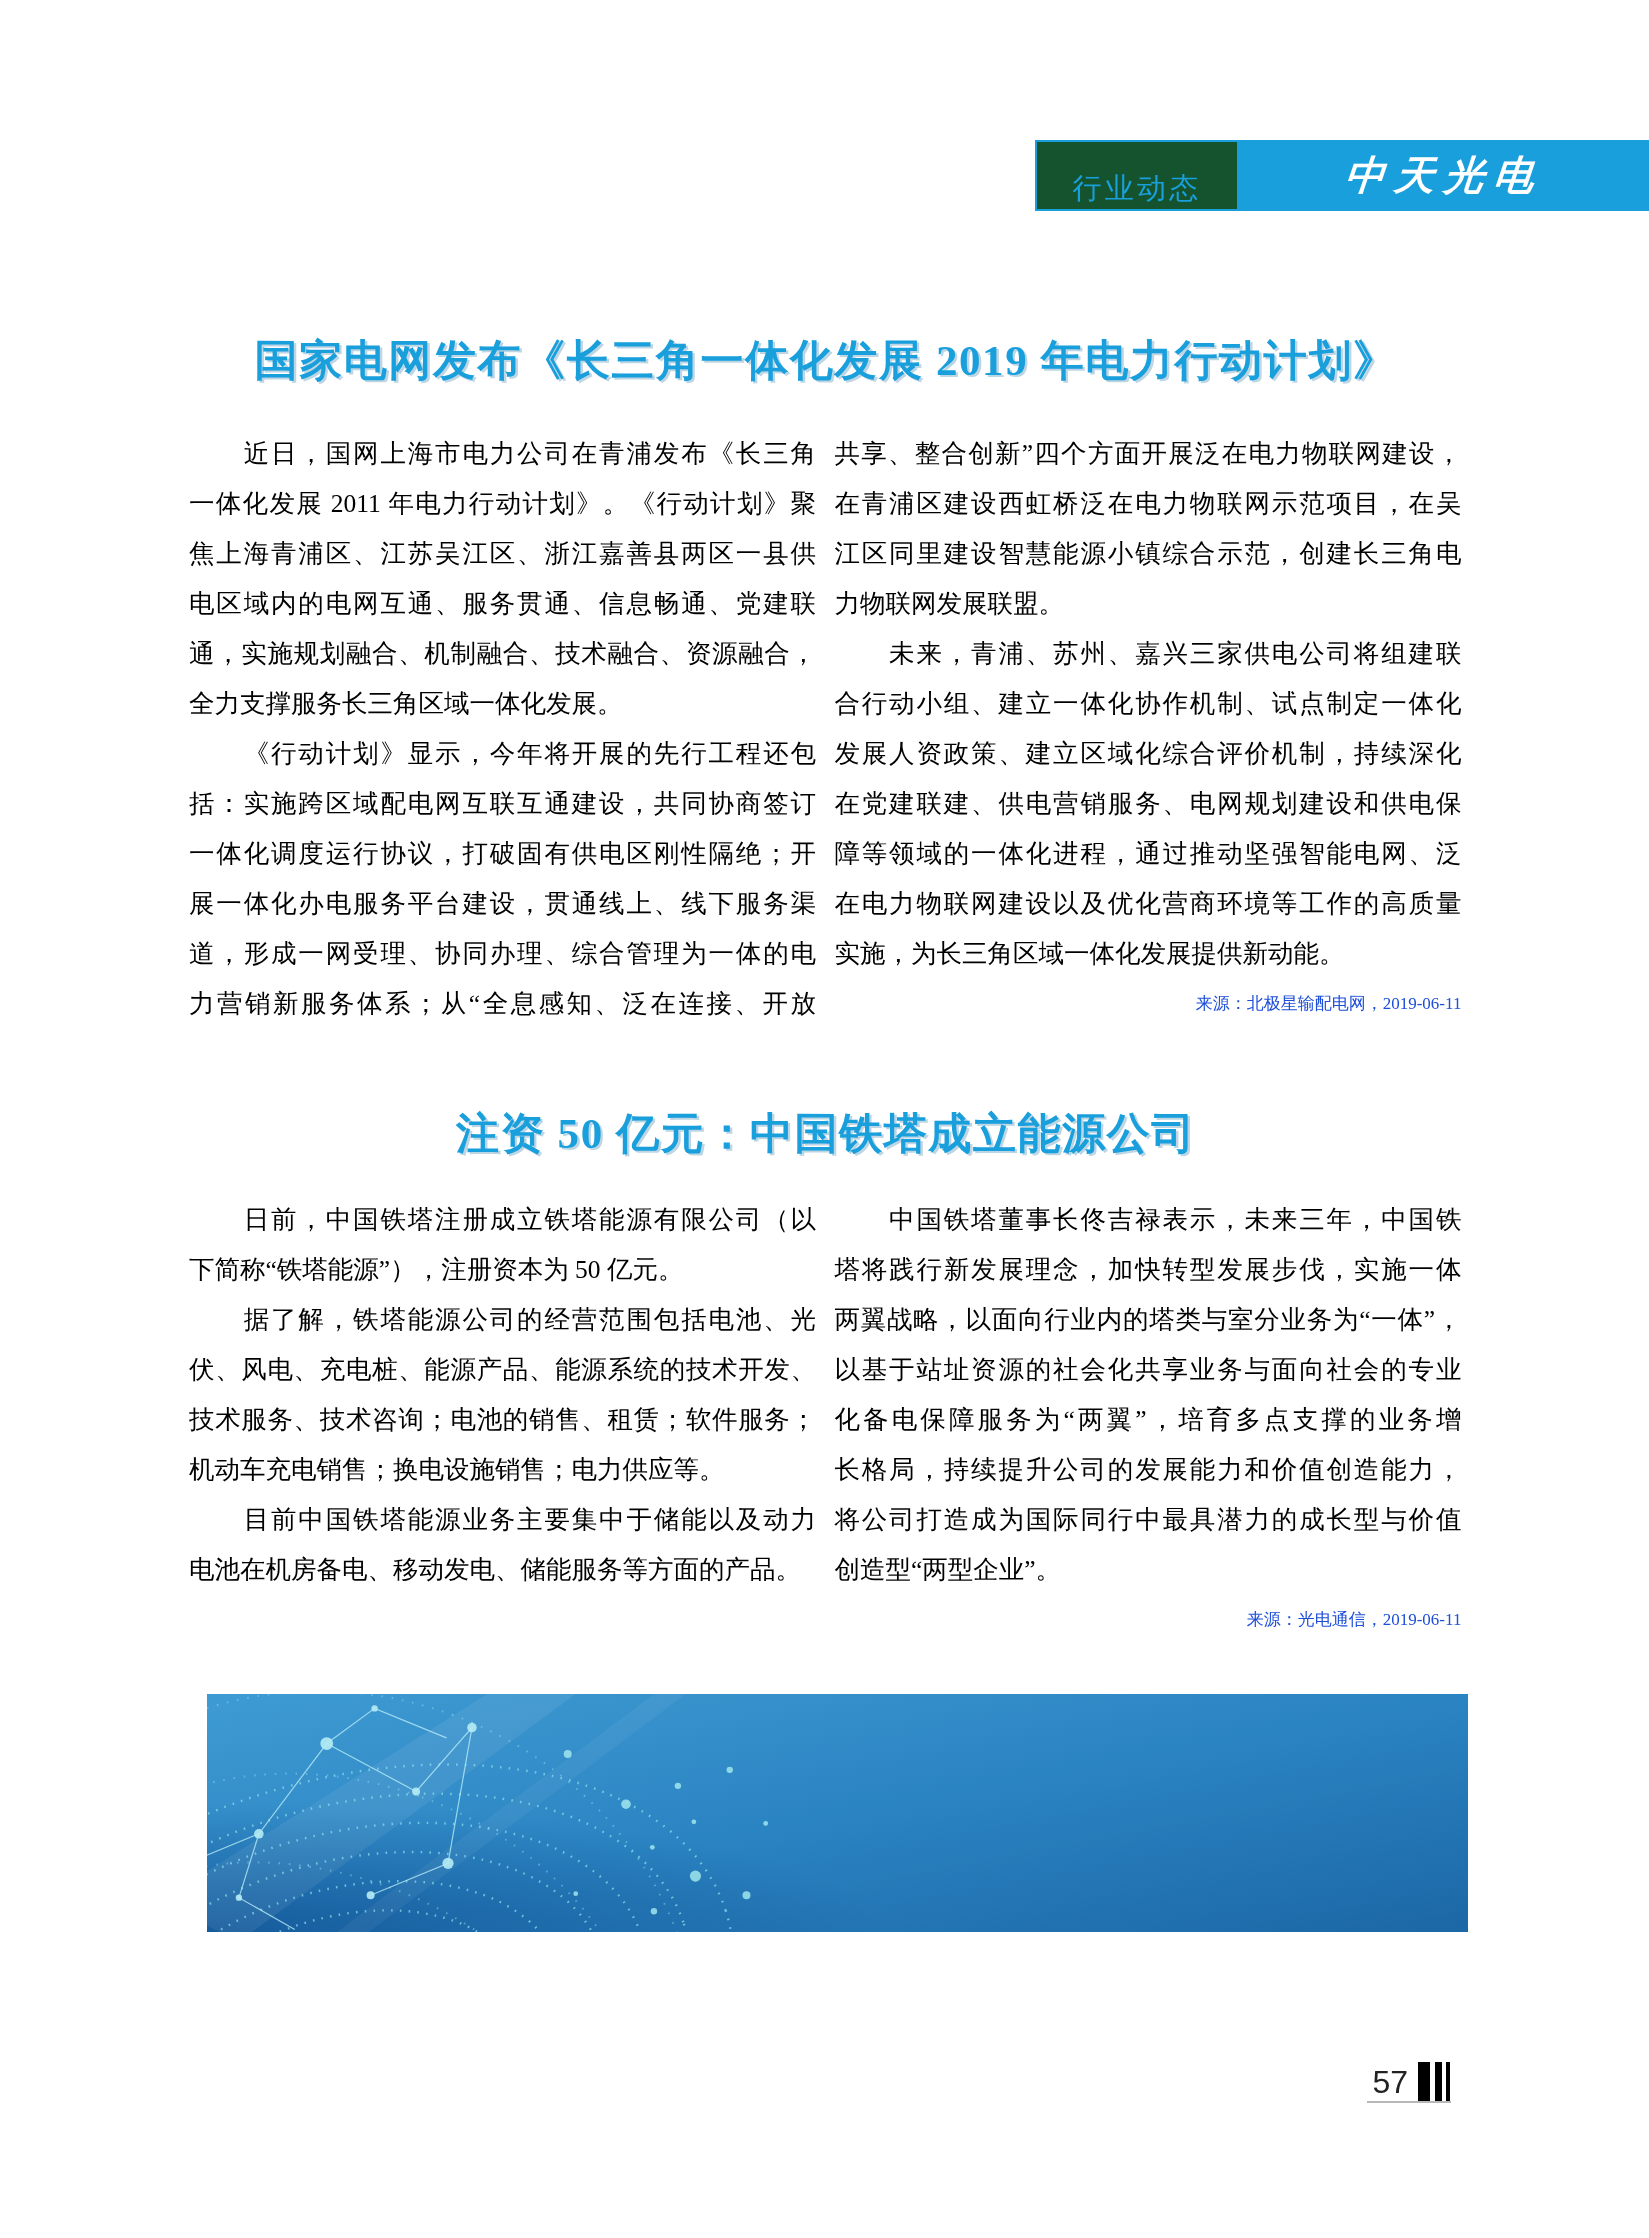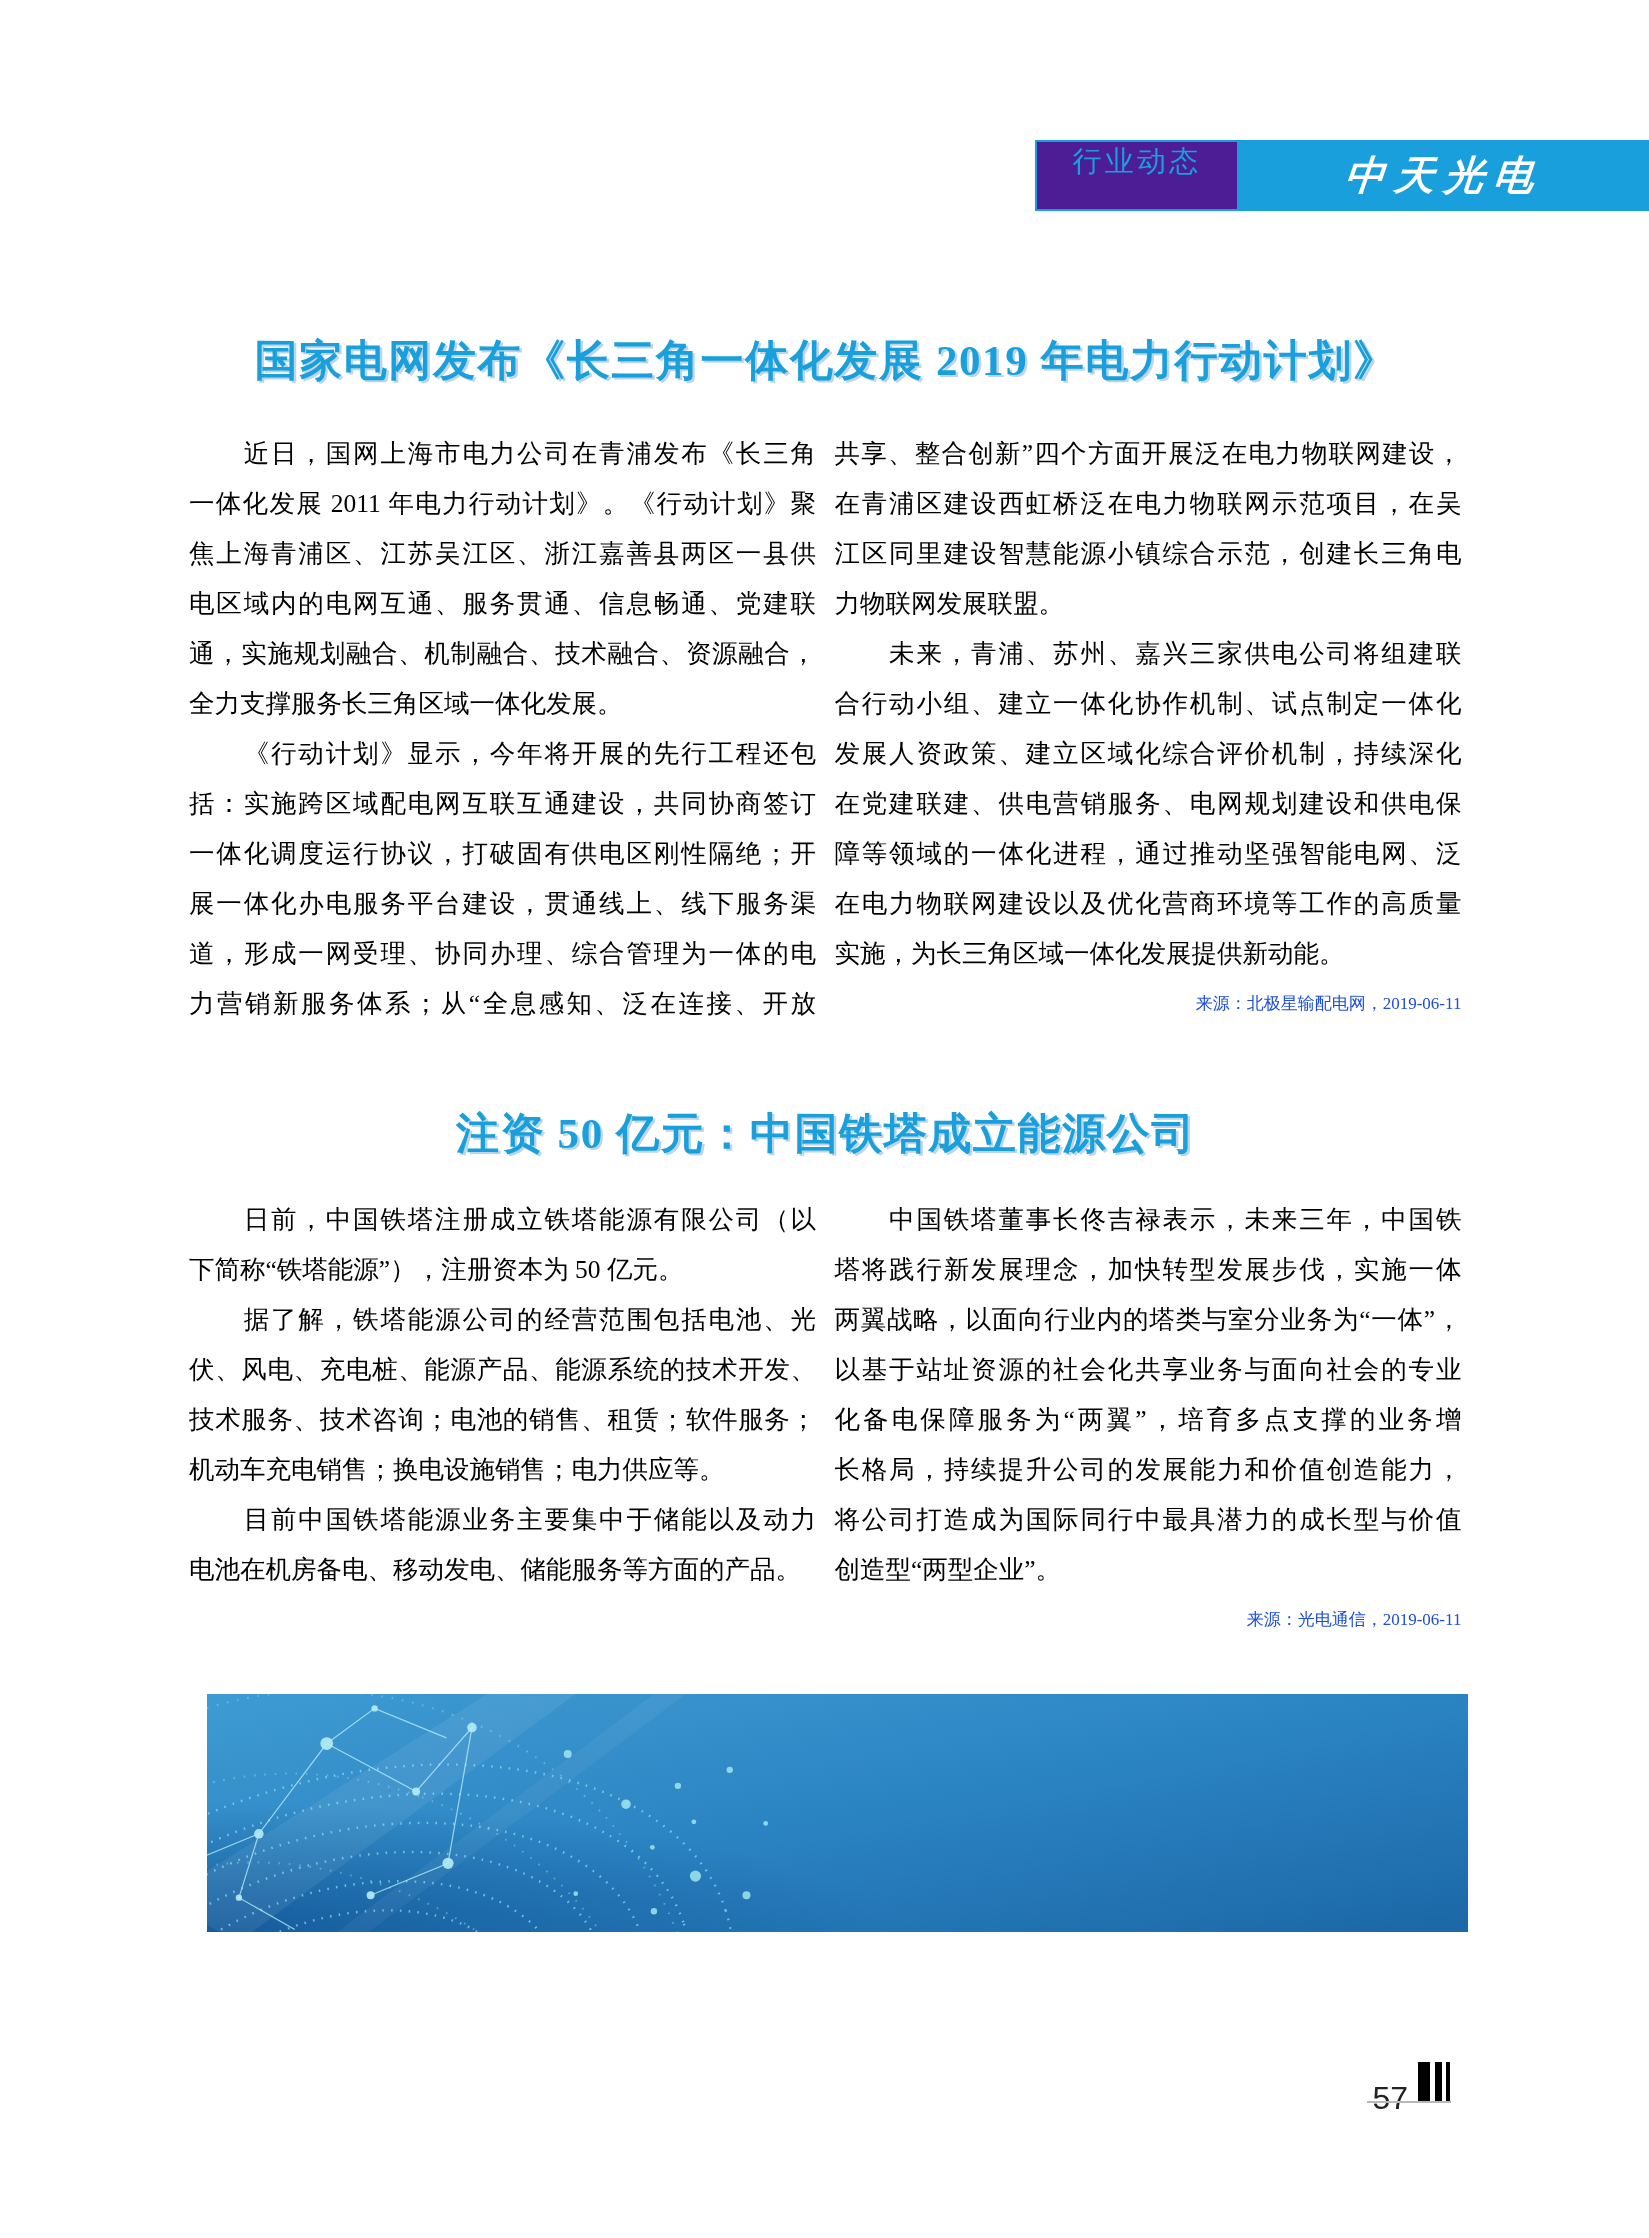--- a/index.html
+++ b/index.html
@@ -4,22 +4,22 @@
 <style>
   :root{ --accent:#199fdc; }
   html,body{margin:0;padding:0;background:#ffffff;}
   .page{
     position:relative;width:1650px;height:2239px;background:#fff;overflow:hidden;
     font-family:"Liberation Serif","DejaVu Serif",serif;
   }
   
   .section-tag{
     position:absolute;left:1035px;top:140px;width:204px;height:71px;
-    box-sizing:border-box;border:2.4px solid var(--accent);background:#4c1d95;
-    display:flex;align-items:flex-start;justify-content:center;
+    box-sizing:border-box;border:2.4px solid var(--accent);background:#14532d;
+    display:flex;align-items:flex-end;justify-content:center;
     font-family:"Liberation Sans",sans-serif;font-size:29px;color:var(--accent);
     letter-spacing:3.2px;font-weight:500;
   }
   .brand-bar{
     position:absolute;left:1239px;top:140px;width:410px;height:71px;
     background:var(--accent);display:flex;align-items:center;justify-content:center;
   }
   .brand{
     color:#fff;font-size:40px;font-weight:bold;font-style:italic;
     letter-spacing:9.6px;transform:skewX(-5deg);
@@ -46,21 +46,21 @@
   .source{
     height:50px;line-height:50px;font-size:17px;color:#1d4ed8;
     text-align:right;white-space:pre;
   }
   
   .banner{position:absolute;left:207px;top:1694px;width:1261px;height:238px;}
   .banner svg{display:block;width:100%;height:100%;}
   
   .pageno{
     position:absolute;left:1344px;top:2064px;width:64px;text-align:right;
-    font-family:"Liberation Sans",sans-serif;font-size:32px;color:#222;margin-top:16px;
+    font-family:"Liberation Sans",sans-serif;font-size:32px;color:#222;
   }
   .pn-bar{position:absolute;top:2062px;height:40px;background:#000;}
   .pn-bar.b1{left:1418px;width:12px;}
   .pn-bar.b2{left:1435px;width:7.2px;}
   .pn-bar.b3{left:1446px;width:4px;}
   .pn-underline{position:absolute;left:1367px;top:2101px;width:84px;height:1.6px;background:#b8b8b8;}
 </style>
 </head>
 <body>
 

